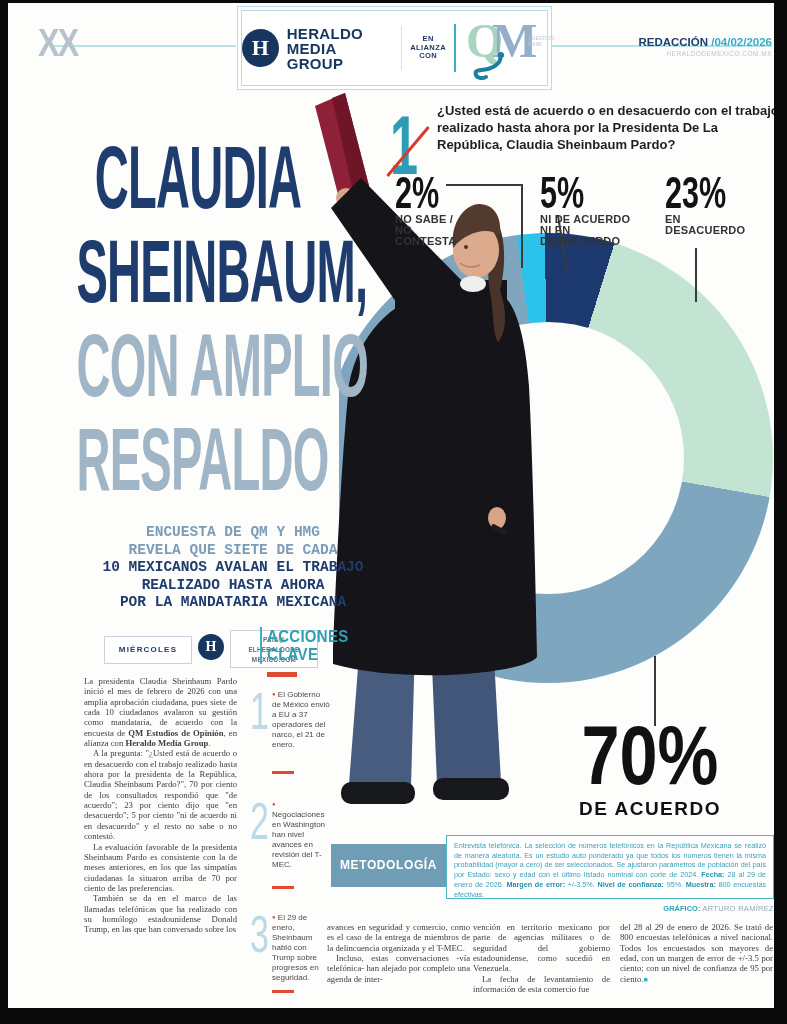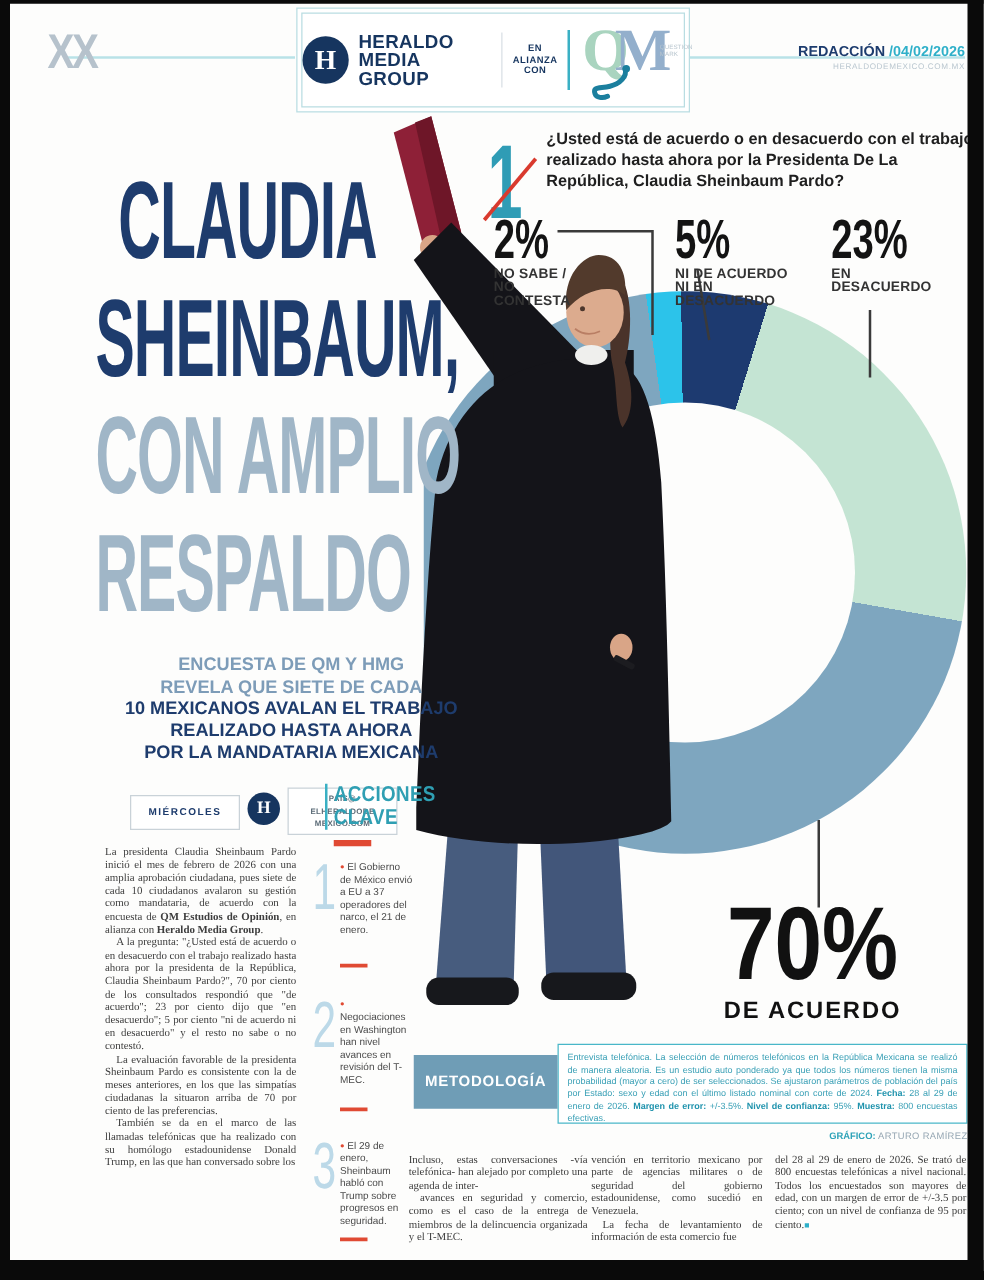--- a/index.html
+++ b/index.html
@@ -24,21 +24,21 @@
   .dateblk{left:556px;top:36px;width:216px;text-align:right;z-index:5}
   .dateblk .d1{font-size:11.5px;font-weight:bold}
   .dateblk .day{color:#1d3c6e}.dateblk .rest{color:#2fb0c9}
   .dateblk .web{font-size:6.5px;color:#b9c6cf;letter-spacing:.5px;margin-top:2px}
   
   .tagline{left:78px;top:105px;width:240px;text-align:center;font-size:17px;font-weight:bold;letter-spacing:.5px;z-index:5}
   .tagline .hash,.tagline .year{color:#ef5a3b}
   .tagline .word{color:#b9cdd9}
   .hl{left:38px;width:320px;text-align:center;font-weight:bold;font-size:62px;letter-spacing:-1px;transform:scale(.76,1.42);transform-origin:50% 0;white-space:nowrap;z-index:4;line-height:62px}
   .hl.dark{color:#1e3c6d}.hl.light{color:#a0b6c7}
-  .subhead{left:50px;width:366px;text-align:center;font-family:Liberation Sans, sans-serif;font-weight:bold;font-size:14.5px;line-height:17.5px;z-index:4}
+  .subhead{left:50px;width:366px;text-align:center;font-family:Liberation Mono, monospace;font-weight:bold;font-size:14.5px;line-height:17.5px;z-index:4}
   .subhead.lt{color:#7d9cb8}.subhead.dk{color:#1e3c6d}
   .redbox{left:104px;top:636px;width:86px;height:26px;border:1px solid #c9d2d8;background:#fff;color:#1e3c6d;font-size:8px;font-weight:bold;letter-spacing:1.2px;text-align:center;line-height:26px;z-index:5}
   .hcircle2{left:198px;top:634px;width:26px;height:26px;border-radius:50%;background:#16355f;color:#fff;font-family:"Liberation Serif",serif;font-weight:bold;font-size:14px;text-align:center;line-height:26px;z-index:5}
   .contact{left:230px;top:630px;width:88px;height:38px;border:1px solid #c9d2d8;background:#fff;color:#5b6b77;font-size:6.3px;font-weight:bold;text-align:center;line-height:10px;padding-top:4px;box-sizing:border-box;letter-spacing:.3px;z-index:5}
   .bodycol{font-family:"Liberation Serif",serif;font-size:8.7px;line-height:10.35px;color:#3d3d3d;text-align:justify;z-index:5}
   .bodycol p{margin:0}
   .bodycol p + p{text-indent:9px}
   .acc-title{left:260px;top:627px;font-size:15px;line-height:16px;font-weight:bold;color:#2f9fb3;letter-spacing:.3px;transform:scaleY(1.15);transform-origin:left top;border-left:2px solid #3ab0c4;padding-left:5px;z-index:5}
   .acc-bar{left:267px;top:672px;width:30px;height:5px;background:#e04a33;z-index:5}
   .acc-num{left:250px;font-size:40px;color:#bcd9e8;font-weight:normal;transform:scale(.85,1.3);transform-origin:left top;z-index:5}
@@ -187,22 +187,22 @@
   <div class="abs big70">70%</div>
   <div class="abs big70lbl">DE ACUERDO</div>
 
   <div class="abs mettab">METODOLOGÍA</div>
   <div class="abs metbox">Entrevista telefónica. La selección de números telefónicos en la República Mexicana se realizó de manera aleatoria. Es un estudio auto ponderado ya que todos los números tienen la misma probabilidad (mayor a cero) de ser seleccionados. Se ajustaron parámetros de población del país por Estado: sexo y edad con el último listado nominal con corte de 2024. <b>Fecha:</b> 28 al 29 de enero de 2026. <b>Margen de error:</b> +/-3.5%. <b>Nivel de confianza:</b> 95%. <b>Muestra:</b> 800 encuestas efectivas.</div>
   <div class="abs credit">
     <span class="cl">GRÁFICO:</span><span class="cn"> ARTURO RAMÍREZ</span>
   </div>
 
   <div class="abs bodycol" style="left:327px;top:922px;width:143px">
+    <p>avances en seguridad y comercio, como es el caso de la entrega de miembros de la delincuencia organizada y el T-MEC.</p>
     <p>Incluso, estas conversaciones -vía telefónica- han alejado por completo una agenda de inter-</p>
-    <p>avances en seguridad y comercio, como es el caso de la entrega de miembros de la delincuencia organizada y el T-MEC.</p>
   </div>
   <div class="abs bodycol" style="left:473px;top:922px;width:137px">
     <p>vención en territorio mexicano por parte de agencias militares o de seguridad del gobierno estadounidense, como sucedió en Venezuela.</p>
     <p>La fecha de levantamiento de información de esta comercio fue</p>
   </div>
   <div class="abs bodycol" style="left:620px;top:922px;width:153px">
     <p><span>del 28 al 29 de enero de 2026. Se trató de 800 encuestas telefónicas a nivel nacional. Todos los encuestados son mayores de edad, con un margen de error de +/-3.5 por ciento; con un nivel de confianza de 95 por ciento.</span><span class="endmark">■</span></p>
   </div>
 
 </div>

